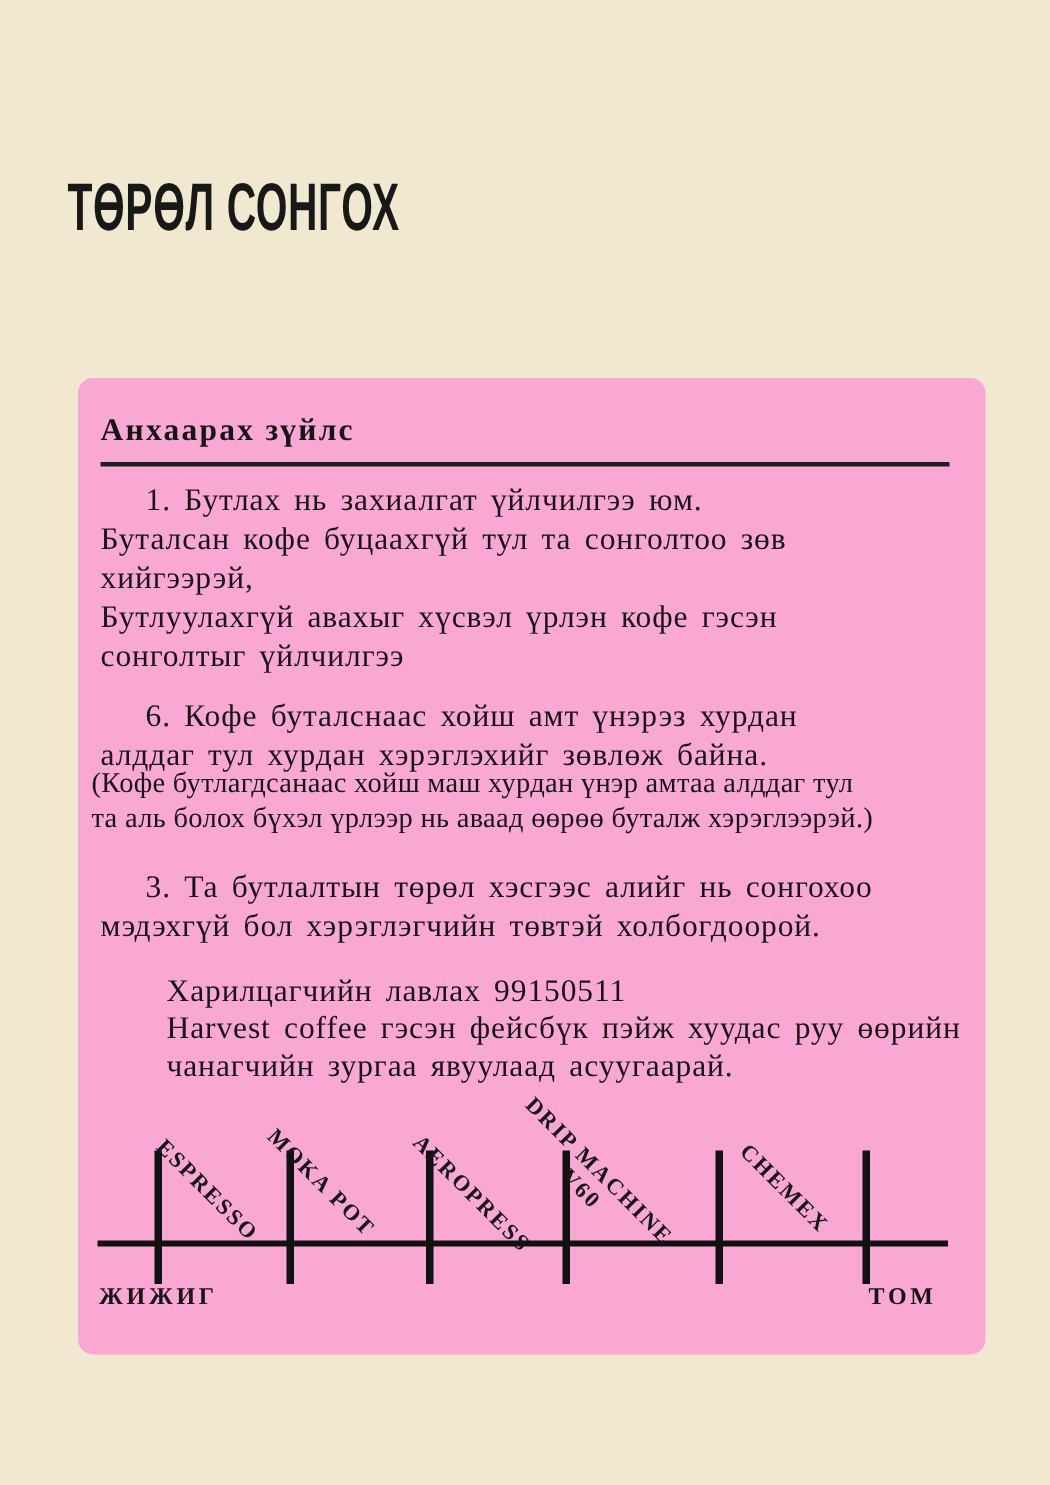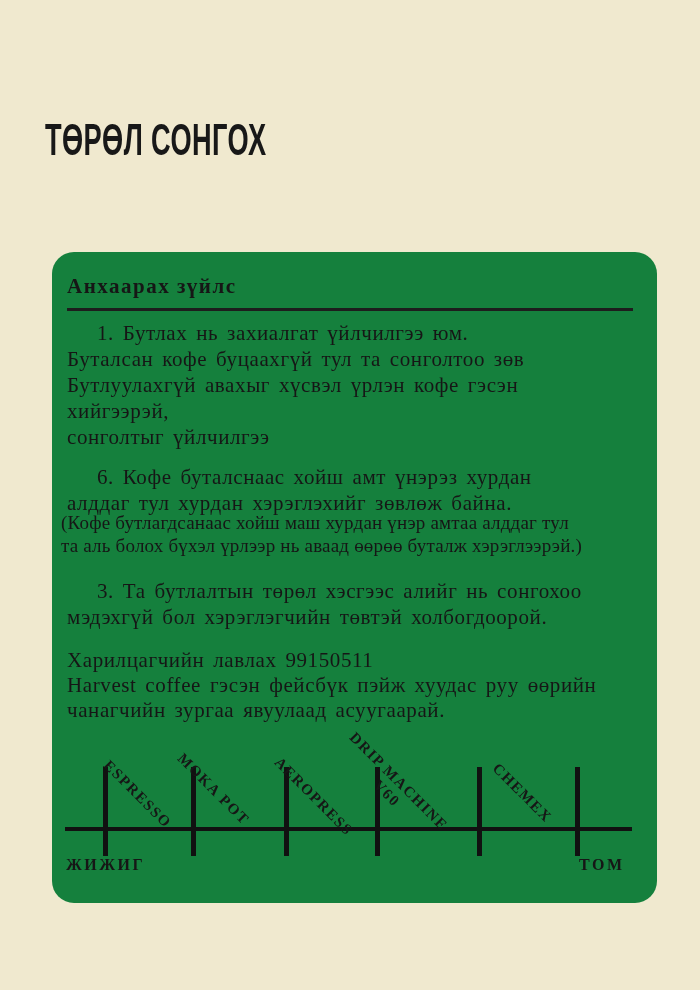--- a/index.html
+++ b/index.html
@@ -10,40 +10,40 @@
   }
   .page-title{
     position:absolute;left:45px;top:114px;
     font-family:"Liberation Sans", sans-serif;
     font-weight:bold;font-size:34px;line-height:38px;
     letter-spacing:0.5px;white-space:nowrap;color:#181818;
     transform:scale(0.80,1.32);transform-origin:0 0;
   }
   .card{
     position:absolute;left:52px;top:252px;width:605px;height:651px;
-    background:#15803d;border-radius:22px;
+    background:#f9a8d4;border-radius:10px;
   }
   .heading{
     position:absolute;left:15px;top:22px;
     font-size:21px;font-weight:bold;letter-spacing:1.5px;white-space:nowrap;
   }
   .divider{
     position:absolute;left:15px;top:56px;width:566px;height:2.5px;background:#1d1d1d;
   }
   .para{
     position:absolute;left:15px;width:582px;
     font-size:21px;font-weight:normal;line-height:26px;
     letter-spacing:0.6px;word-spacing:3px;
   }
   .para div{white-space:nowrap;}
   .para .indent{text-indent:30px;}
   .p1{top:68px;}
   .p2{top:212px;}
   .p3{top:326px;}
-  .contact{top:396px;line-height:25px;}
+  .contact{top:396px;line-height:25px;margin-left:44px;}
   .note{
     position:absolute;left:9px;top:260px;width:586px;
     font-size:19px;font-weight:normal;line-height:22.5px;letter-spacing:0.2px;
   }
   .note div{white-space:nowrap;}
   .scale{position:absolute;left:0;top:462px;width:100%;height:189px;}
   .tick{position:absolute;top:53px;width:5px;height:89px;background:#111;}
   .t1{left:51px;} .t2{left:139px;} .t3{left:232px;} .t4{left:323px;} .t5{left:425px;} .t6{left:523px;}
   .axis{position:absolute;left:13px;top:113px;width:567px;height:4px;background:#111;}
   .method{
@@ -69,22 +69,22 @@
 <div class="page-title">ТӨРӨЛ СОНГОХ</div>
 
 <div class="card">
 
   <div class="heading">Анхаарах зүйлс</div>
   <div class="divider"></div>
 
   <div class="para p1">
     <div class="indent">1. Бутлах нь захиалгат үйлчилгээ юм.</div>
     <div>Буталсан кофе буцаахгүй тул та сонголтоо зөв</div>
+    <div>хийгээрэй,</div>
     <div>Бутлуулахгүй авахыг хүсвэл үрлэн кофе гэсэн</div>
-    <div>хийгээрэй,</div>
     <div>сонголтыг үйлчилгээ</div>
   </div>
 
   <div class="para p2">
     <div class="indent">6. Кофе буталснаас хойш амт үнэрэз хурдан</div>
     <div>алддаг тул хурдан хэрэглэхийг зөвлөж байна.</div>
   </div>
 
   <div class="note">
     <div>(Кофе бутлагдсанаас хойш маш хурдан үнэр амтаа алддаг тул</div>

